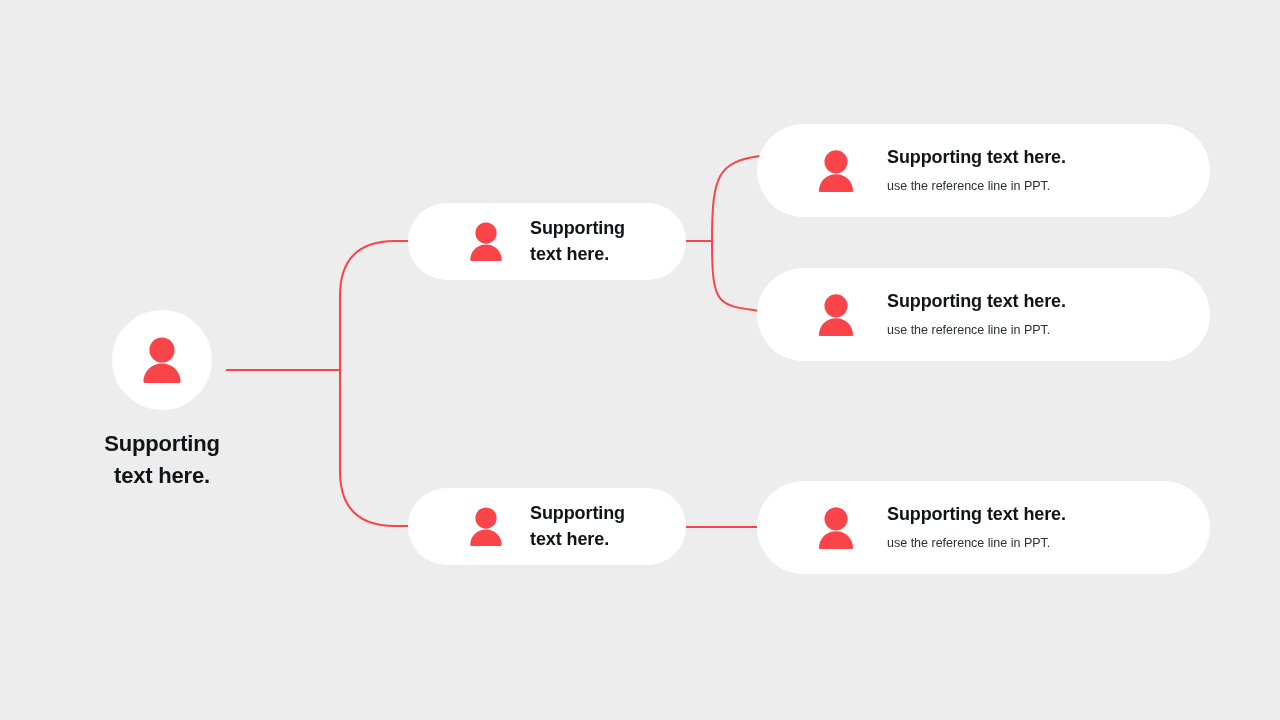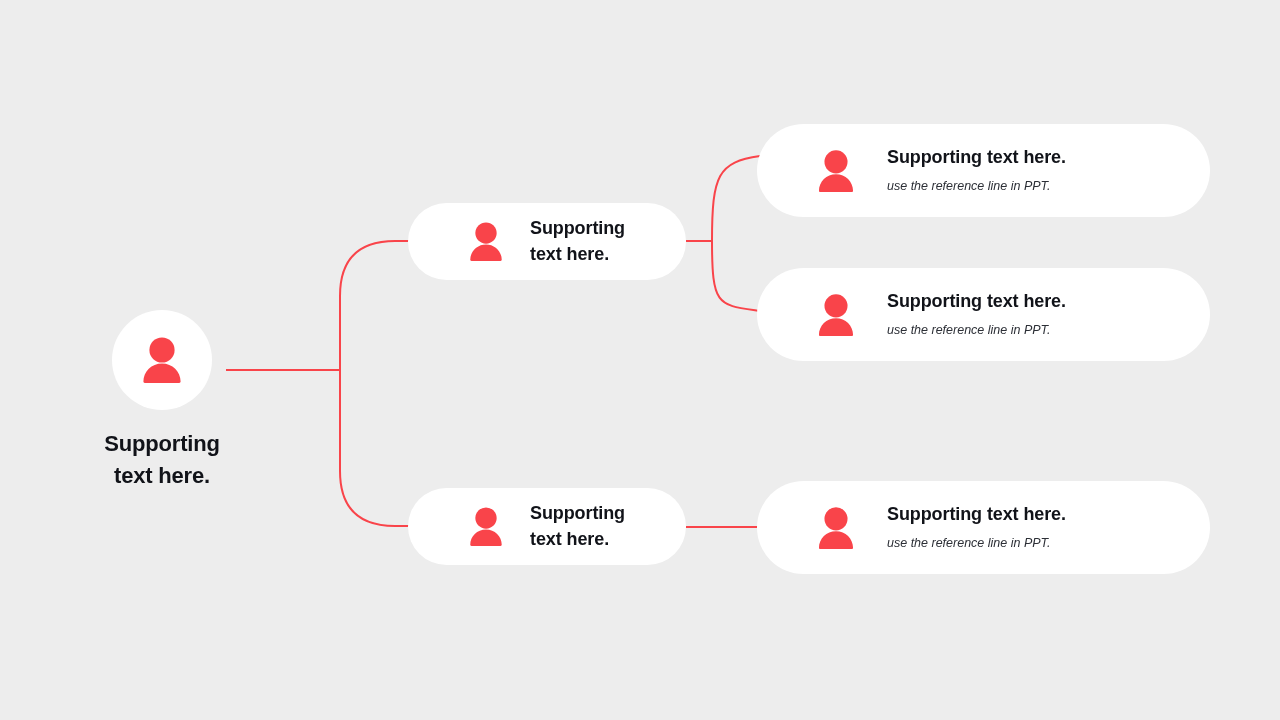--- a/index.html
+++ b/index.html
@@ -112,21 +112,20 @@
     color: #111319;
     letter-spacing: -0.1px;
     line-height: 1.2;
   }
   .leaf-sub {
     margin-top: 10px;
     font-size: 12.5px;
     font-weight: normal;
     color: #2c2f36;
     line-height: 1.2;
-    font-style: italic;
   }
 
   
   .person-icon { display: block; }
 </style>
 </head>
 <body>
 
 <div id="stage">
 

